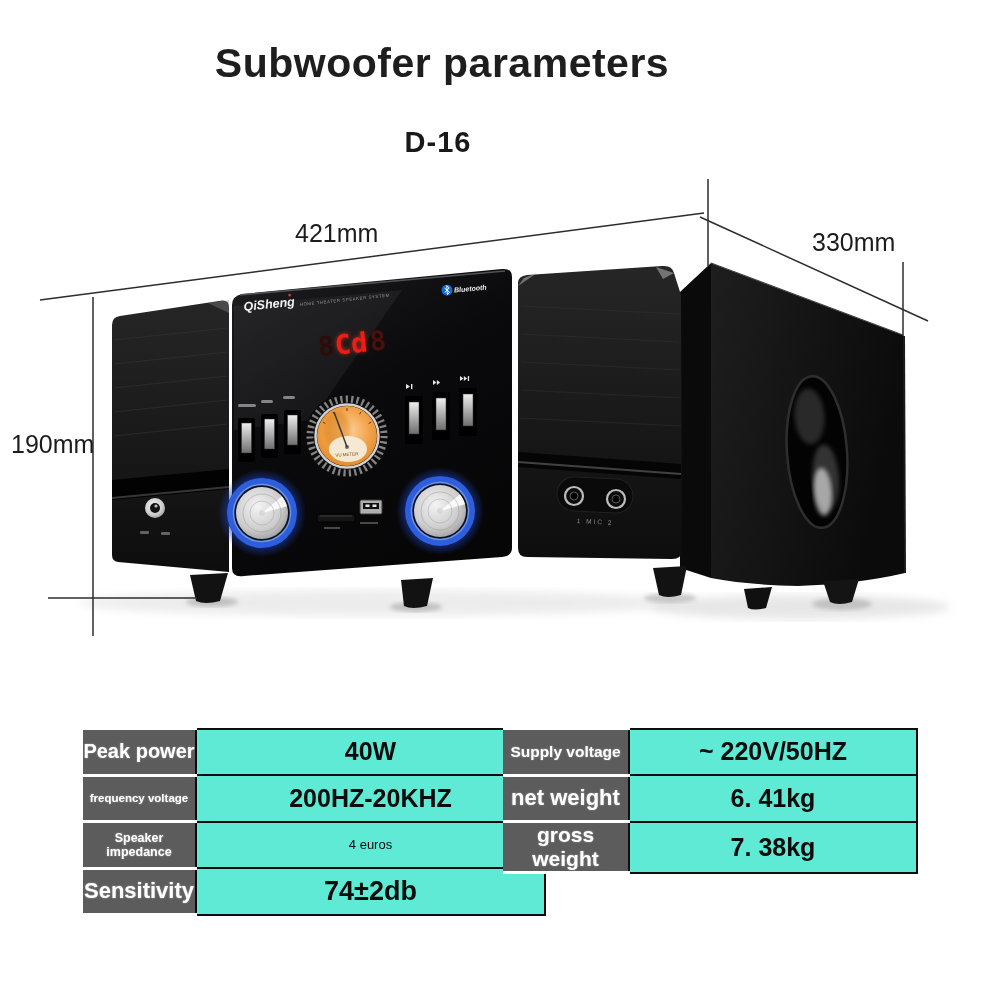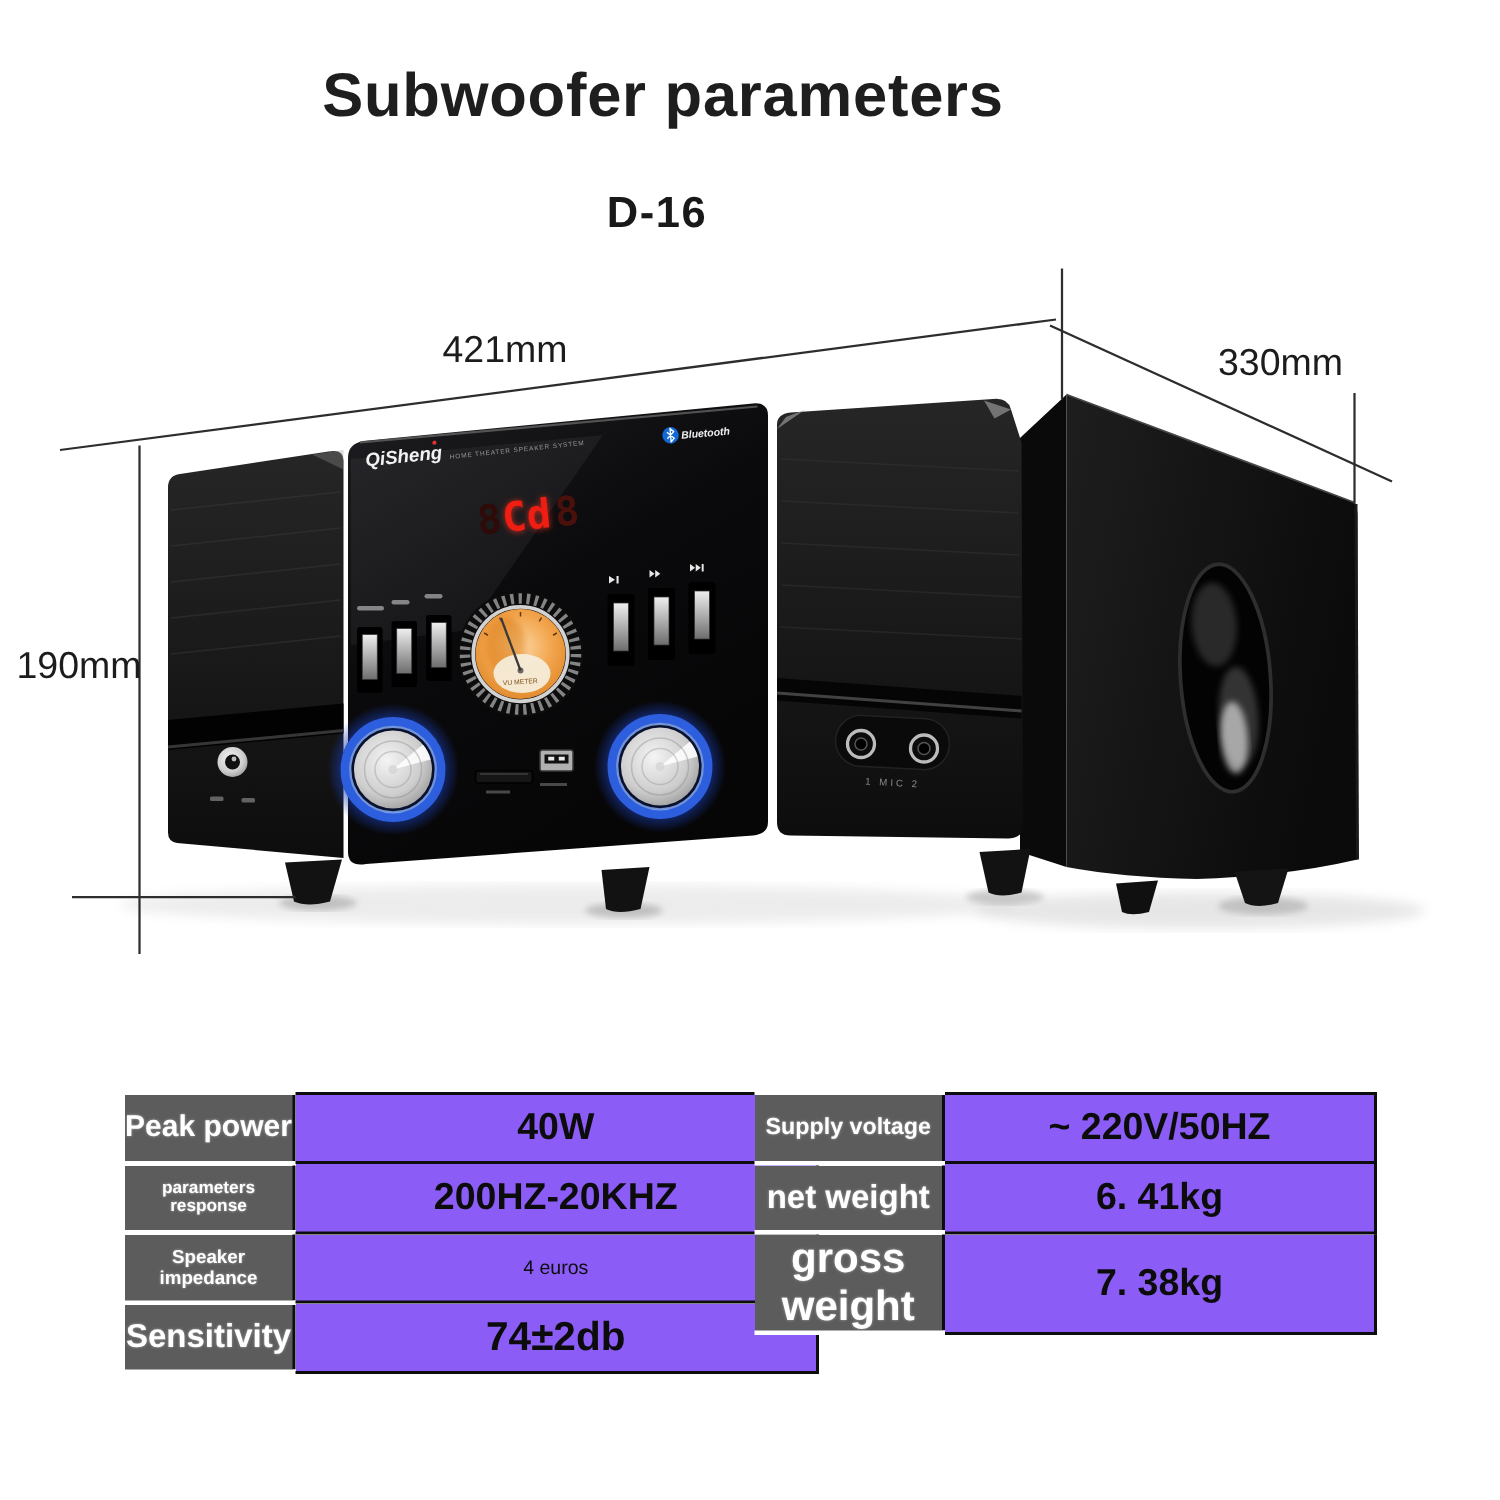--- a/index.html
+++ b/index.html
@@ -14,27 +14,27 @@
   .dim-depth{left:812px;top:228px;}
   .dim-height{left:11px;top:430px;}
   svg.scene{position:absolute;left:0;top:0;width:1000px;height:1000px;}
 
   table.spec{position:absolute;border-collapse:collapse;table-layout:fixed;}
   table.spec td{padding:0;text-align:center;vertical-align:middle;overflow:hidden;}
   table.spec tr{height:46.5px;}
   table.spec .lab{background:#5c5c5c;color:#ffffff;font-weight:700;
       border-top:3px solid #ffffff;border-bottom:3px solid #ffffff;
       text-shadow:0 0 2px rgba(255,255,255,.45);}
-  table.spec .val{border:2.5px solid #0d0d0d;background:#8b5cf6;color:#0c0c0c;}
+  table.spec .val{border:2.5px solid #0d0d0d;background:#5eead4;color:#0c0c0c;}
   .spec-left{left:83px;top:727px;width:463px;}
   .spec-left .lab{width:112px;}
   .spec-right{left:503px;top:727px;width:415px;}
   .spec-right .lab{width:125px;}
   .f20{font-size:20px;} .f11{font-size:11.5px;} .f12{font-size:12.5px;}
-  .f22{font-size:22px;} .f15{font-size:15.5px;} .f21l{font-size:28px;} .f23{font-size:23px;}
+  .f22{font-size:22px;} .f15{font-size:15.5px;} .f21l{font-size:21px;} .f23{font-size:23px;}
   .v-lg{font-size:25px;font-weight:700;} .v-sm{font-size:13px;font-weight:400;}
   .v-xl{font-size:27px;font-weight:700;} .v-md{font-size:21px;font-weight:400;letter-spacing:1px;}
 </style>
 </head>
 <body>
 
 <div class="page">
 
   <div class="title">Subwoofer parameters</div>
   <div class="model">D-16</div>
@@ -283,21 +283,21 @@
   <div class="dim dim-depth">330mm</div>
   <div class="dim dim-height">190mm</div>
 
   <table class="spec spec-left">
     <tbody>
         <tr>
       <td class="lab f20">Peak power</td>
       <td class="val v-lg">40W</td>
     </tr>
     <tr>
-      <td class="lab f11">parameters response</td>
+      <td class="lab f11">frequency voltage</td>
       <td class="val v-lg">200HZ-20KHZ</td>
     </tr>
     <tr>
       <td class="lab f12">Speaker impedance</td>
       <td class="val v-sm">4 euros</td>
     </tr>
     <tr>
       <td class="lab f22">Sensitivity</td>
       <td class="val v-xl">74±2db</td>
     </tr>

